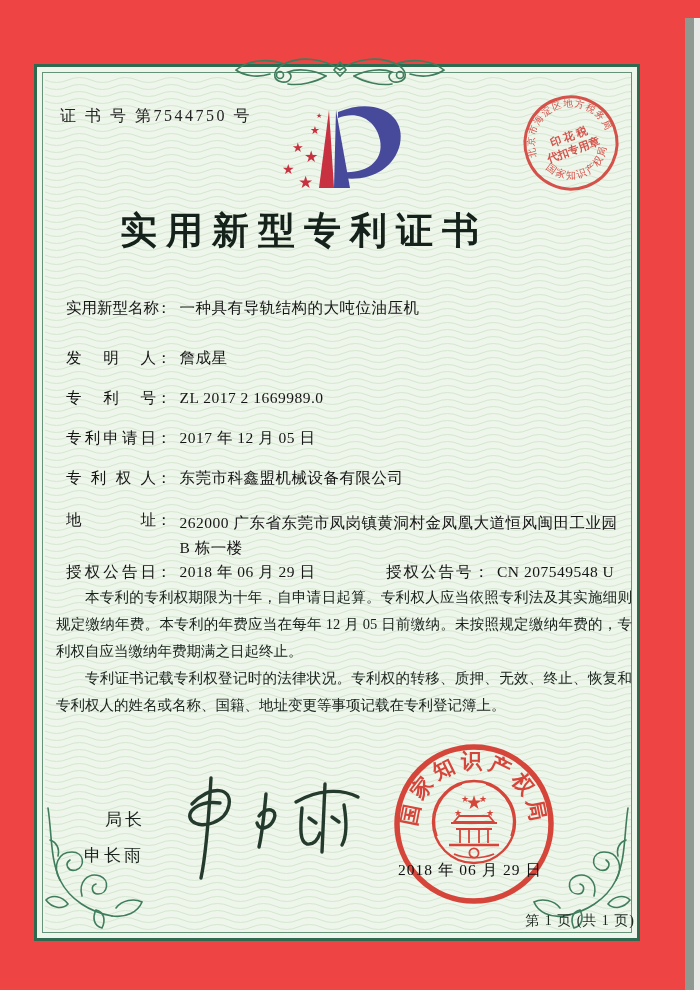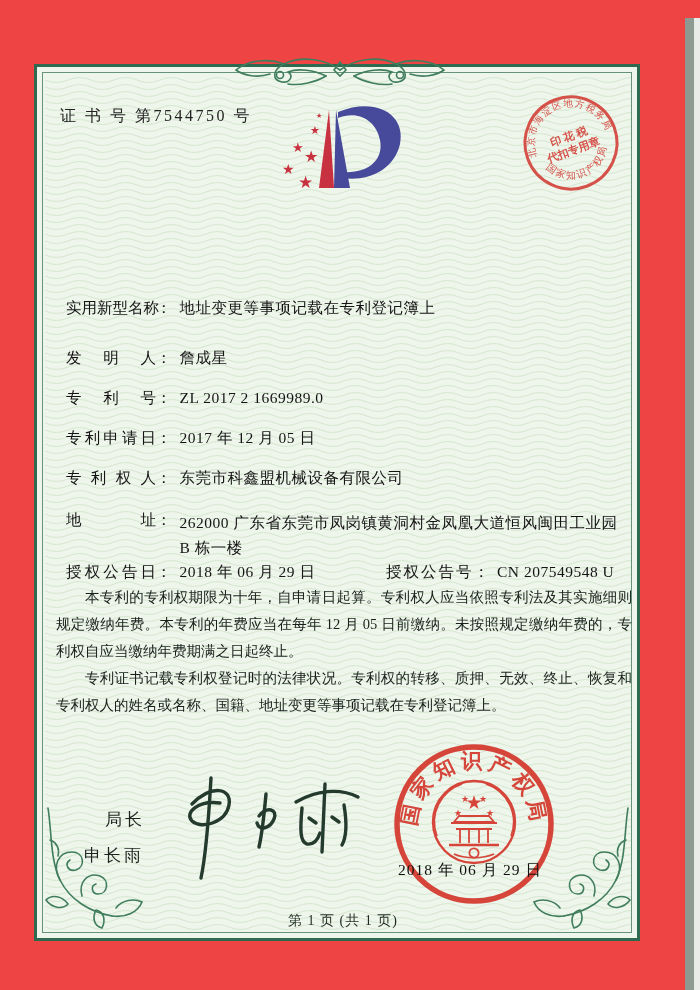--- a/index.html
+++ b/index.html
@@ -35,21 +35,21 @@
   .paras p{margin:0;text-indent:2em;}
 
   .signer{position:absolute;left:84px;font-size:17px;letter-spacing:3px;color:#1b241e;}
   .signature{position:absolute;left:158px;top:772px;width:220px;height:115px;}
 
   .seal{position:absolute;left:386px;top:736px;width:176px;height:176px;}
   .seal-date{position:absolute;left:398px;top:860px;font-size:15.5px;letter-spacing:1px;color:#101010;z-index:6;}
 
   .tax-stamp{position:absolute;left:512px;top:84px;width:118px;height:118px;transform:rotate(-20deg);}
 
-  .footer{position:absolute;left:43px;top:912px;width:600px;text-align:center;font-size:14px;
+  .footer{position:absolute;left:35px;top:912px;width:600px;text-align:right;font-size:14px;
           letter-spacing:1px;color:#1d2a21;}
 </style>
 </head>
 <body>
 
 <div class="page">
 
   <div class="scan-strip2"></div>
   <div class="scan-strip"></div>
 
@@ -224,24 +224,25 @@
     <polygon points="64,14 78,92 62,92" fill="#474a9b"></polygon>
     <path d="M66,16 C106,0 134,20 128,48 C122,74 96,86 70,82 L70,76 C96,78 112,64 108,44 C104,24 86,14 66,22 Z" fill="#474a9b"></path>
     <text x="38" y="38" font-size="11" fill="#c83140">★</text>
     <text x="20" y="56" font-size="13" fill="#c83140">★</text>
     <text x="10" y="78" font-size="14" fill="#c83140">★</text>
     <text x="32" y="66" font-size="16" fill="#c83140">★</text>
     <text x="26" y="92" font-size="17" fill="#c83140">★</text>
     <text x="44" y="22" font-size="7" fill="#c83140">★</text>
   </svg>
 
+  <div class="title">实用新型专利证书</div>
 
   <div class="fields">
     <div class="frow" style="top:0;">
-      <span class="flabel">实用新型名称</span><span>：</span><span class="fvalue">地址变更等事项记载在专利登记簿上</span>
+      <span class="flabel">实用新型名称</span><span>：</span><span class="fvalue">一种具有导轨结构的大吨位油压机</span>
     </div>
     <div class="frow" style="top:50px;">
       <span class="flabel">发明人</span><span>：</span><span class="fvalue">詹成星</span>
     </div>
     <div class="frow" style="top:90px;">
       <span class="flabel">专利号</span><span>：</span><span class="fvalue">ZL 2017 2 1669989.0</span>
     </div>
     <div class="frow" style="top:130px;">
       <span class="flabel">专利申请日</span><span>：</span><span class="fvalue">2017 年 12 月 05 日</span>
     </div>

